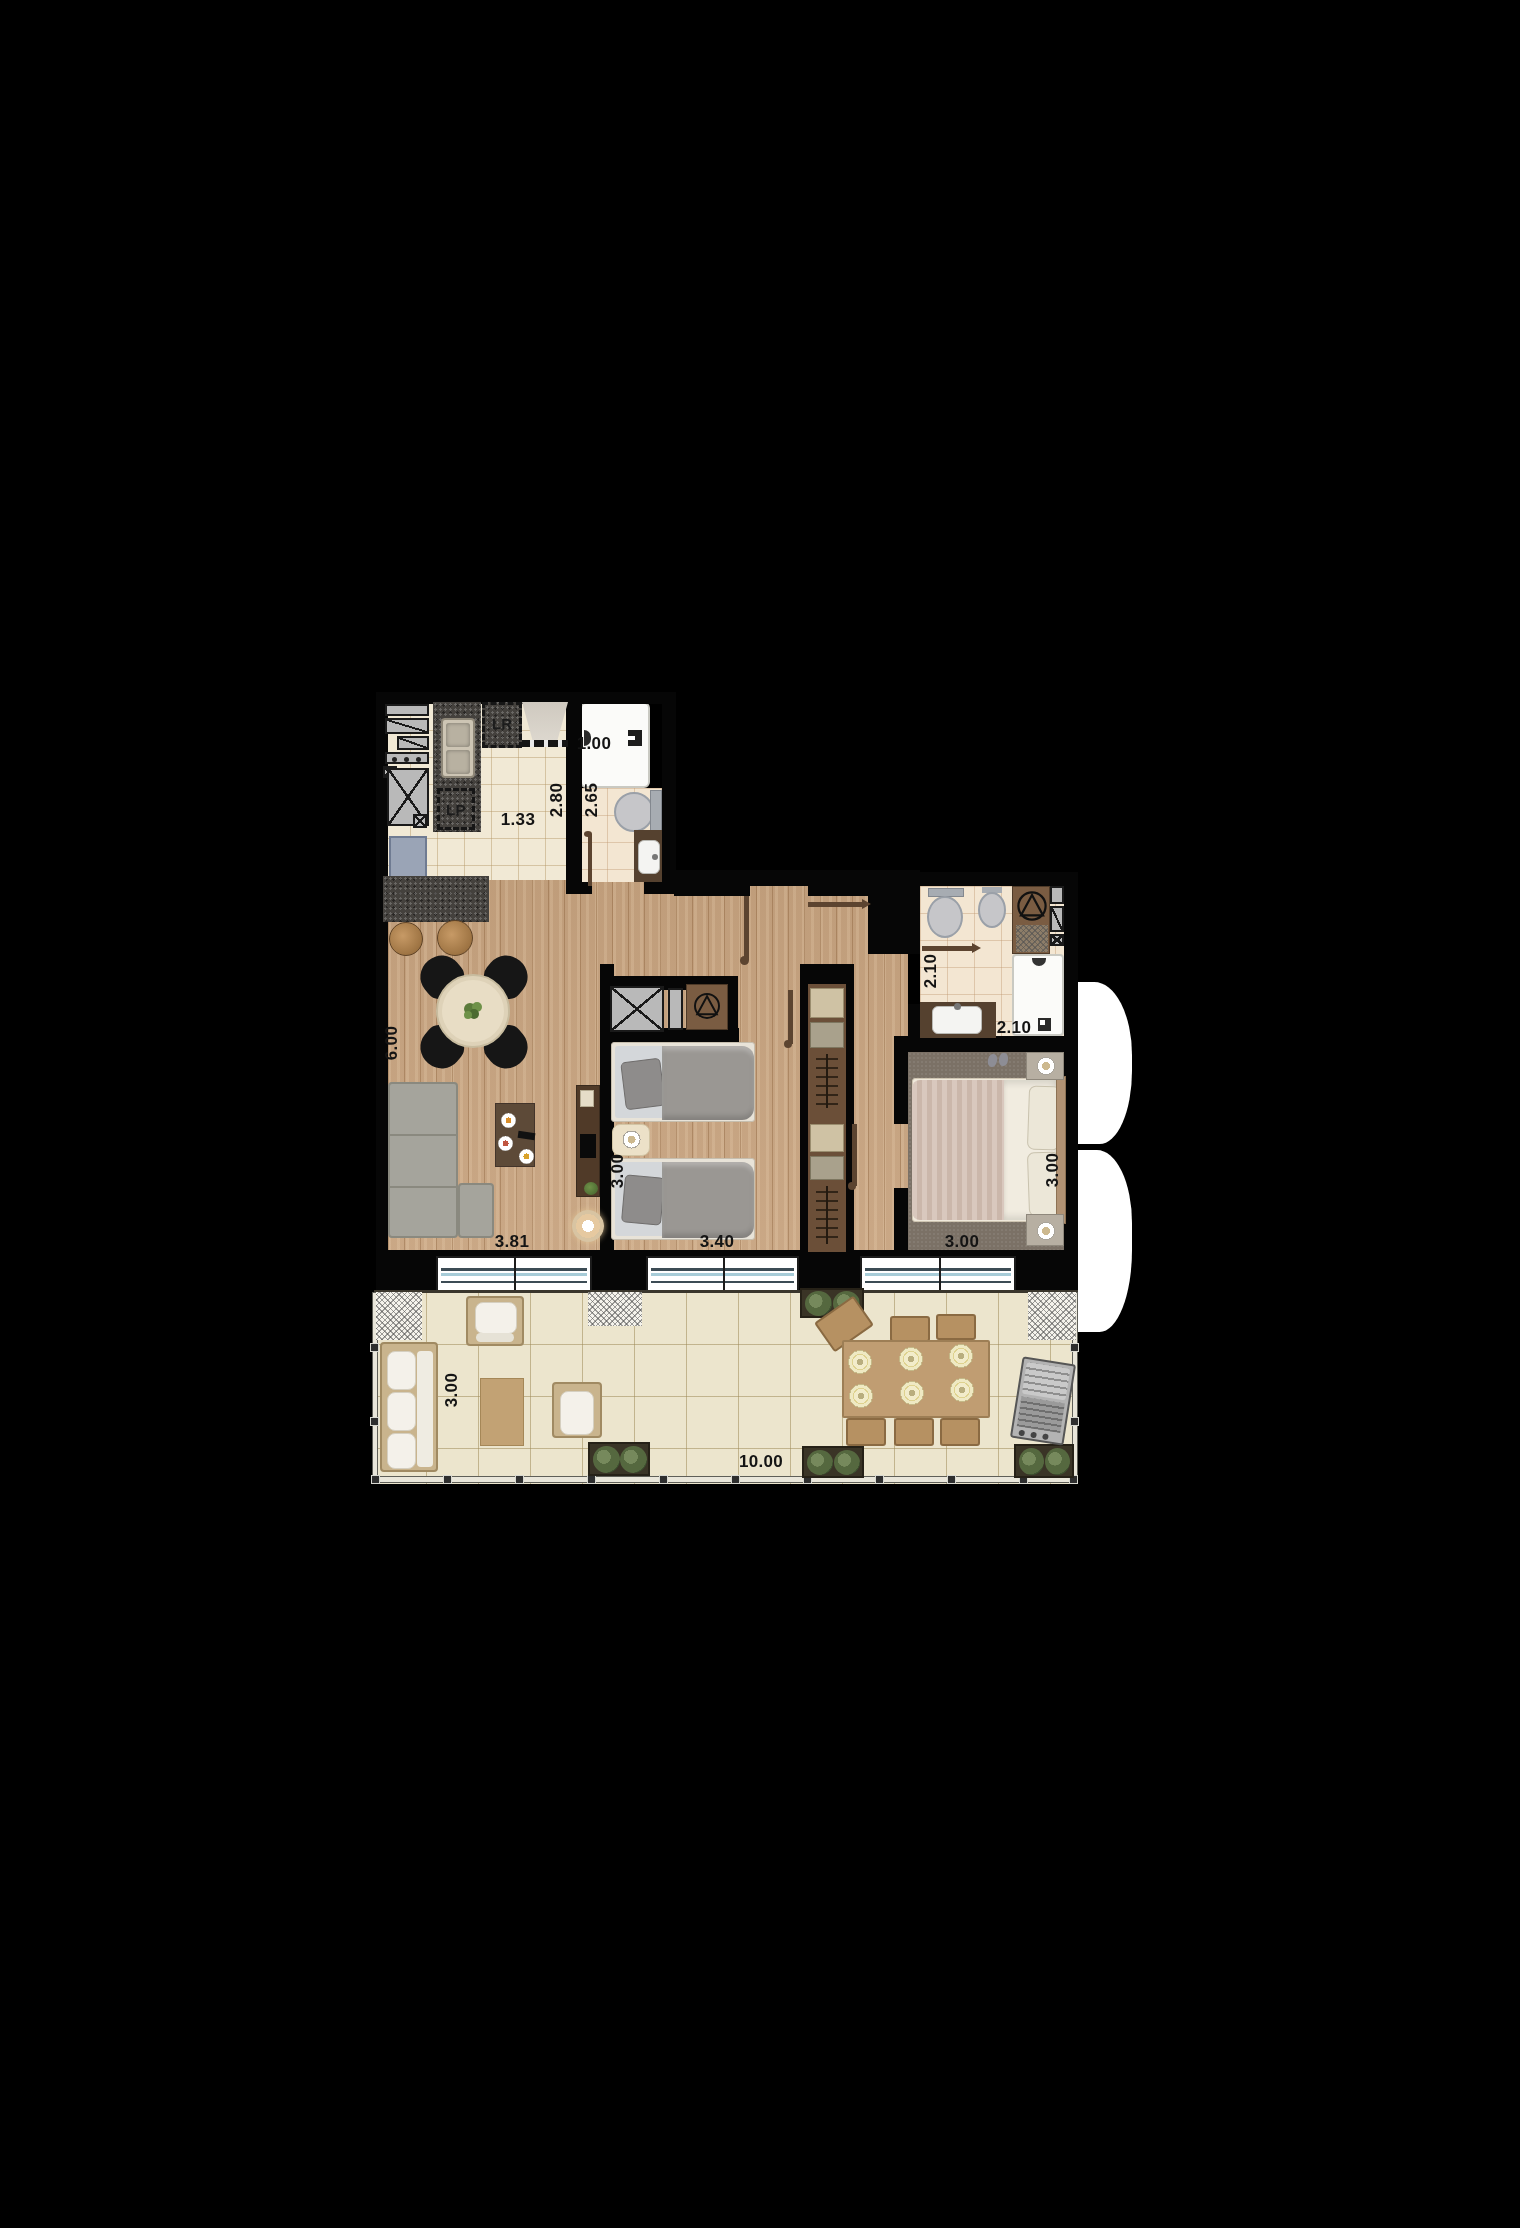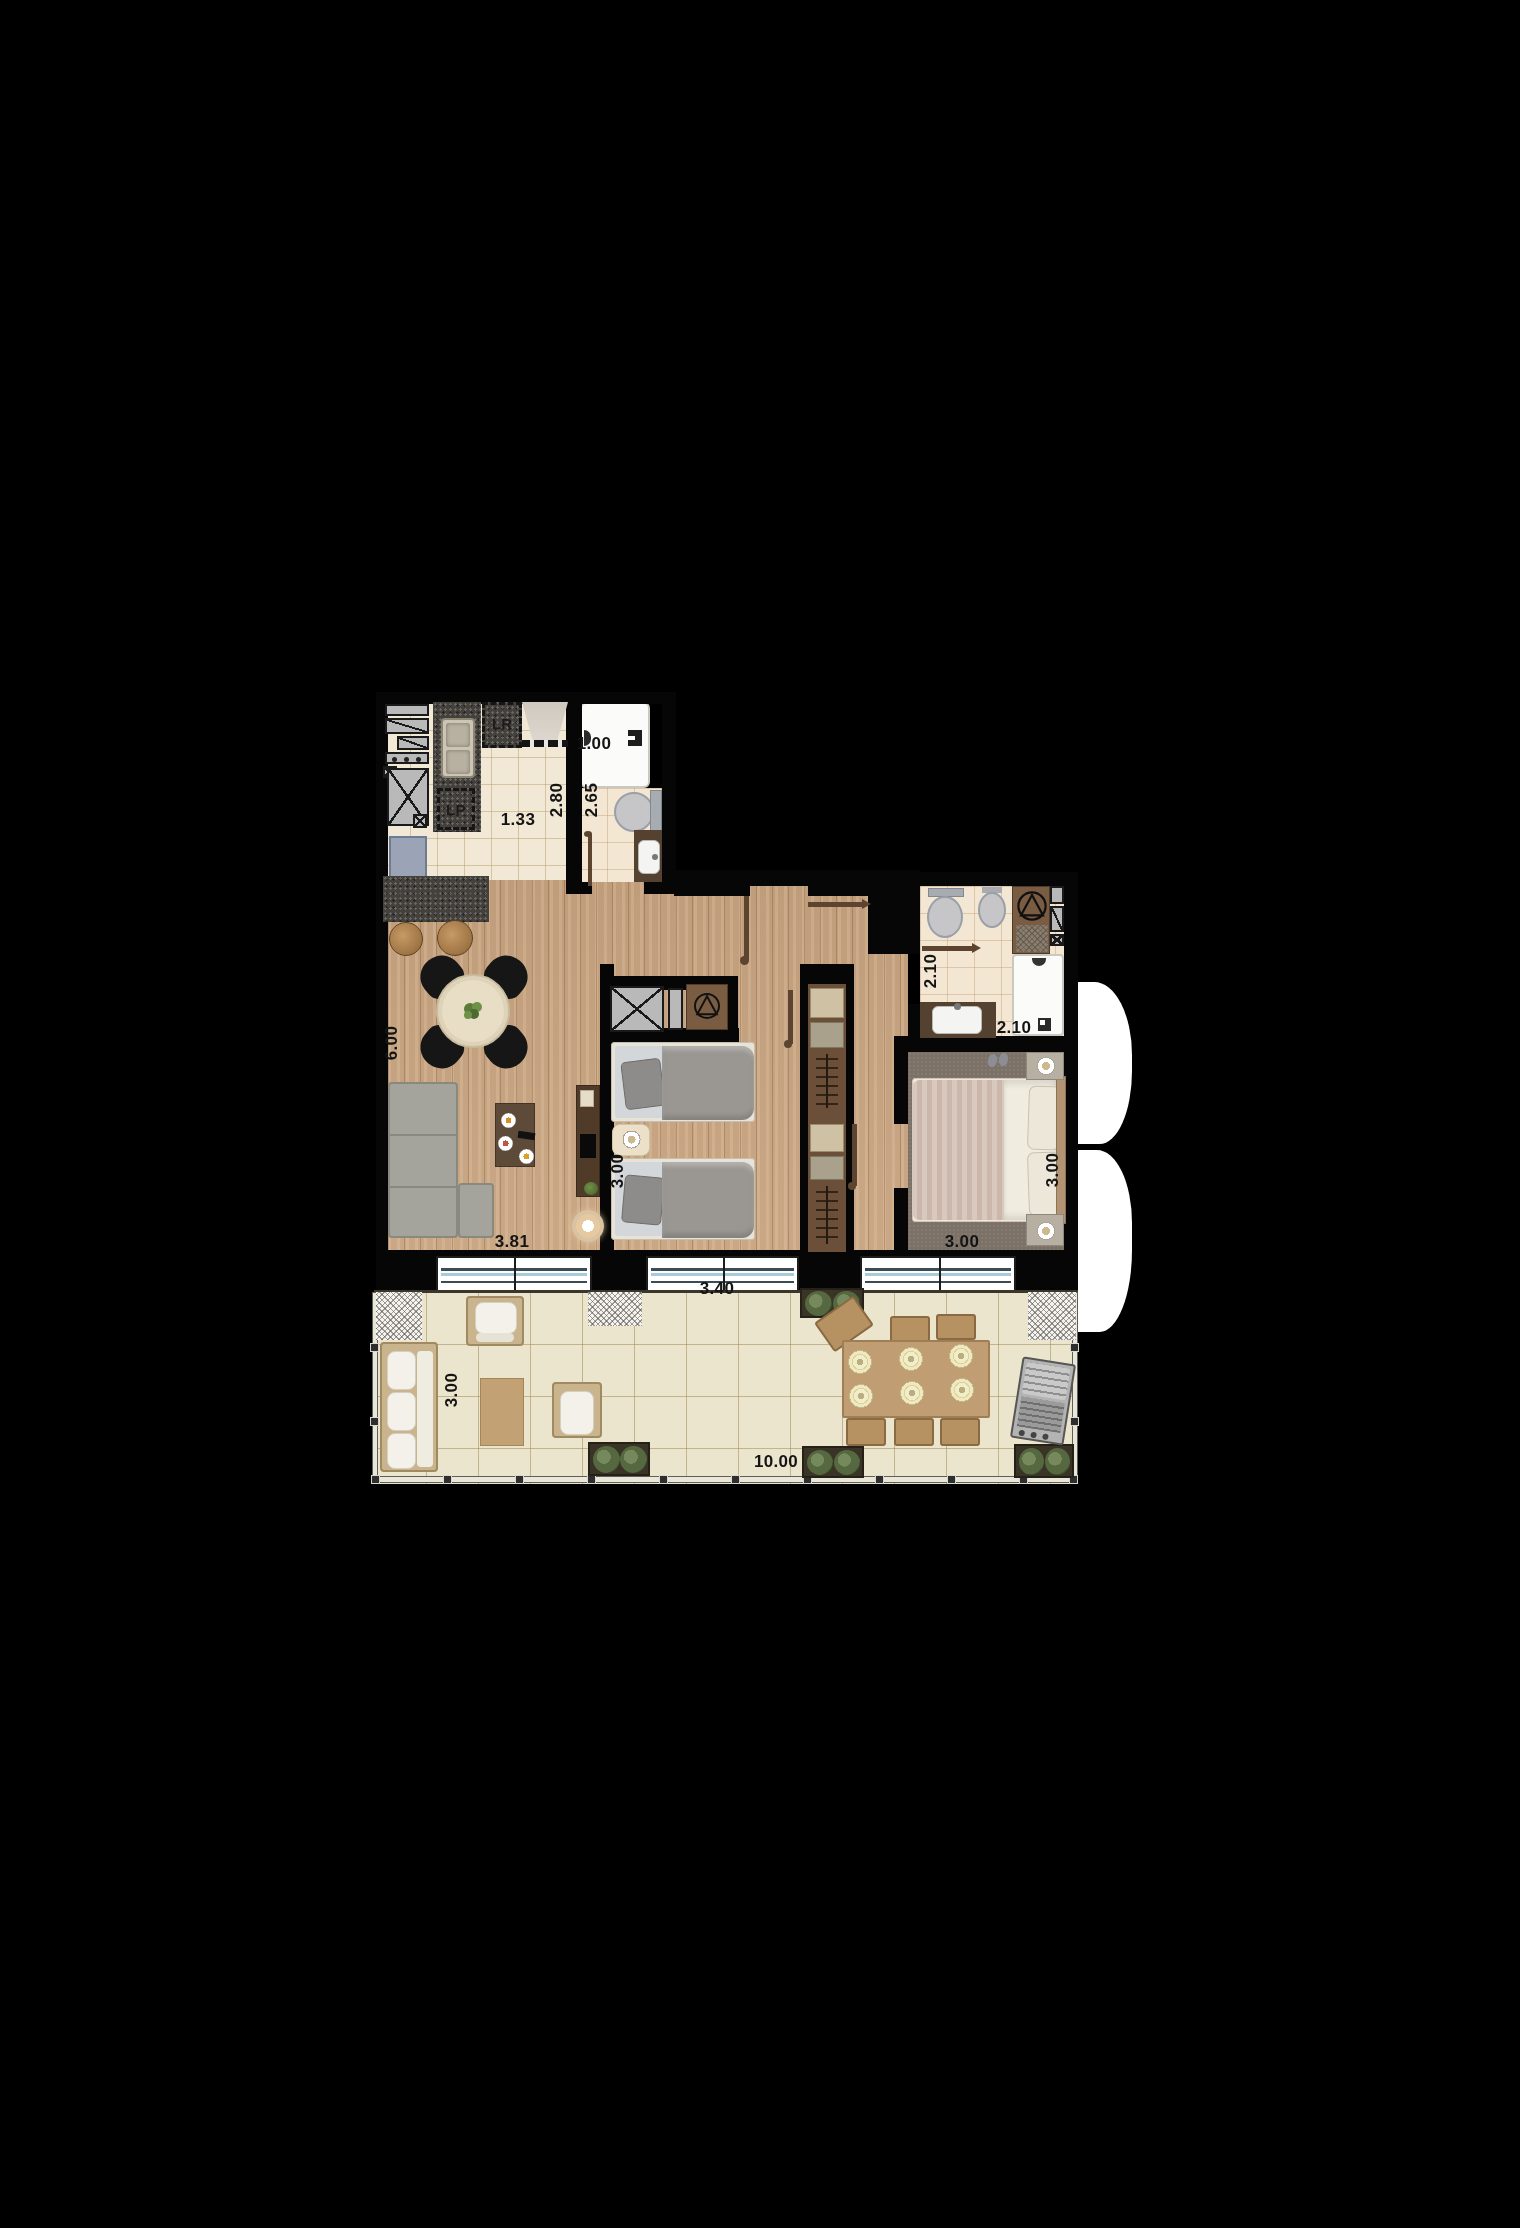--- a/index.html
+++ b/index.html
@@ -386,19 +386,19 @@
   <div class="lbl vlbl" style="left:535px;top:791px;width:44px;height:18px;">2.80</div>
   <div class="lbl vlbl" style="left:570px;top:791px;width:44px;height:18px;">2.65</div>
   <div class="lbl" style="left:494px;top:811px;width:48px;height:18px;">1.33</div>
   <div class="lbl slbl" style="left:482px;top:714px;width:40px;height:18px;">LR</div>
   <div class="lbl slbl" style="left:437px;top:800px;width:38px;height:18px;">LP</div>
   <div class="lbl vlbl" style="left:909px;top:962px;width:44px;height:18px;">2.10</div>
   <div class="lbl" style="left:990px;top:1019px;width:48px;height:18px;">2.10</div>
   <div class="lbl vlbl" style="left:370px;top:1034px;width:44px;height:18px;">6.00</div>
   <div class="lbl" style="left:488px;top:1233px;width:48px;height:18px;">3.81</div>
   <div class="lbl vlbl" style="left:596px;top:1162px;width:44px;height:18px;">3.00</div>
-  <div class="lbl" style="left:693px;top:1233px;width:48px;height:18px;margin-top:47px;">3.40</div>
+  <div class="lbl" style="left:693px;top:1233px;width:48px;height:18px;">3.40</div>
   <div class="lbl vlbl" style="left:1031px;top:1161px;width:44px;height:18px;">3.00</div>
   <div class="lbl" style="left:938px;top:1233px;width:48px;height:18px;">3.00</div>
   <div class="lbl vlbl" style="left:430px;top:1381px;width:44px;height:18px;">3.00</div>
-  <div class="lbl" style="left:746px;top:1453px;width:60px;height:18px;">10.00</div>
+  <div class="lbl" style="left:731px;top:1453px;width:60px;height:18px;">10.00</div>
 
 </div>
 
 </body></html>

